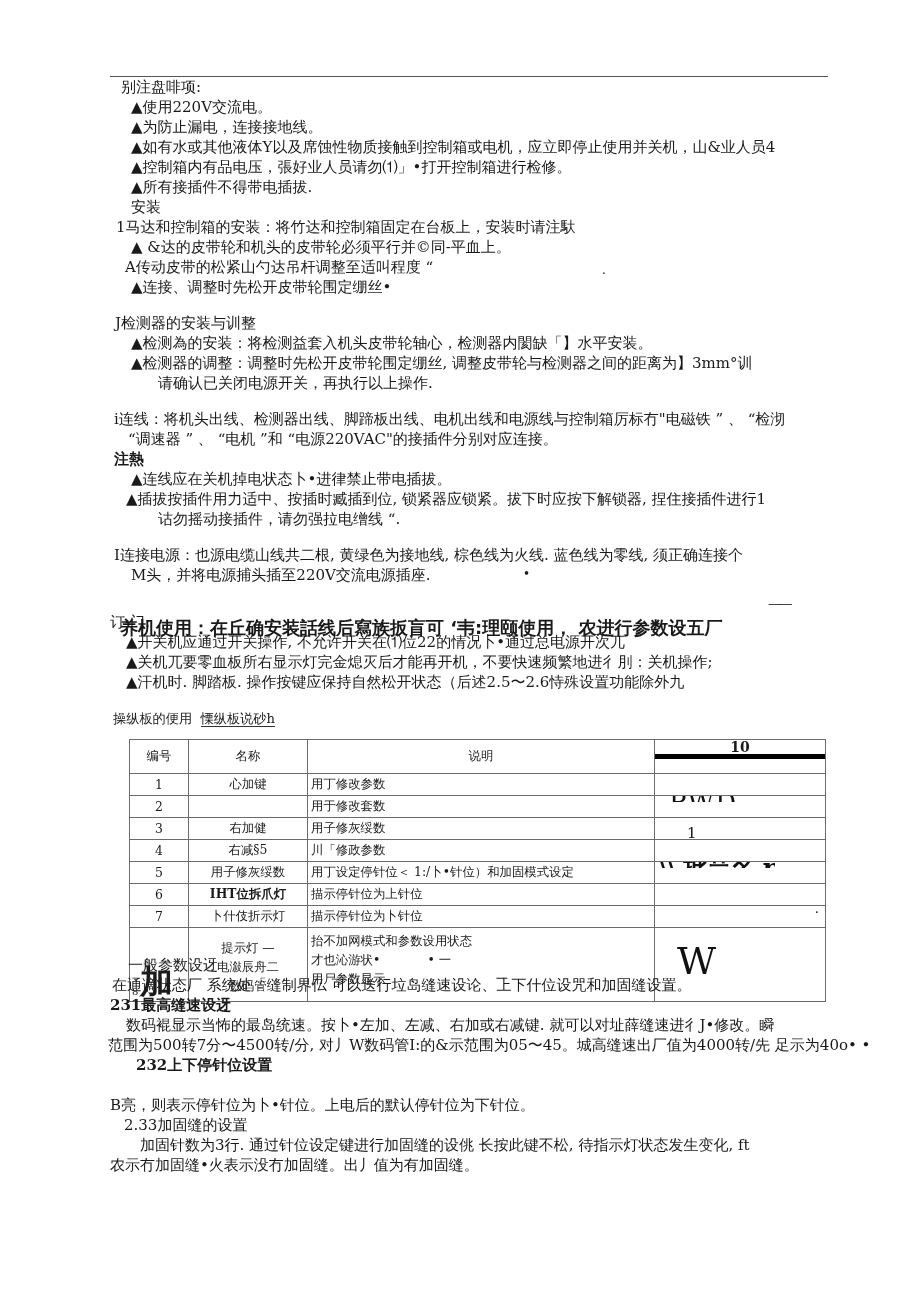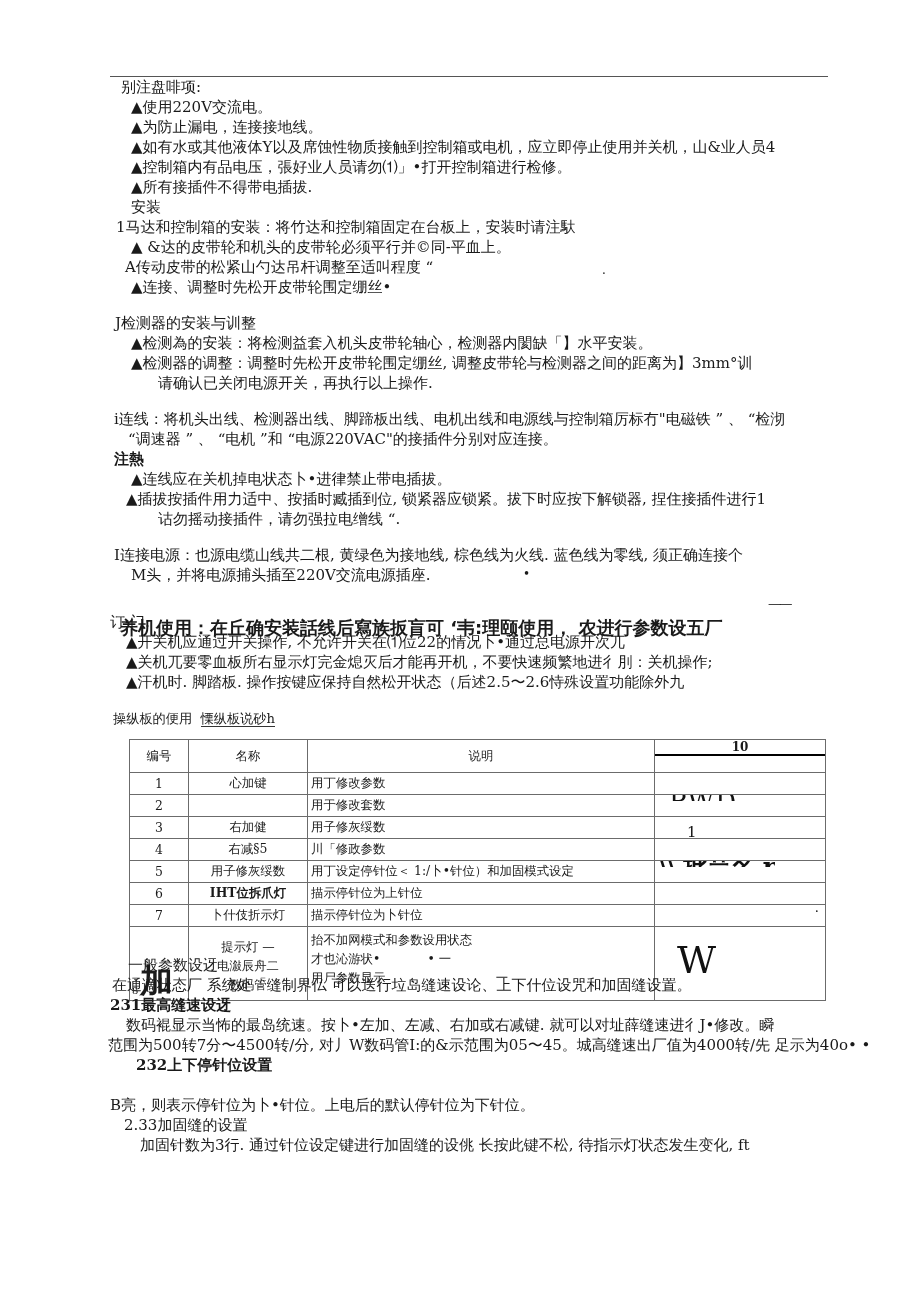--- a/index.html
+++ b/index.html
@@ -44,22 +44,22 @@
   }
   .c-no{width:52px;text-align:center;}
   .c-name{width:112px;text-align:center;}
   .c-desc{width:340px;text-align:left;padding-left:6px;}
   .c-extra{width:164px;text-align:center;padding:0;position:relative;}
   .hdr td{text-align:center;height:30px;}
 
   .hdr .c-extra{padding:0;vertical-align:top;}
   .hdr-extra-inner{
     display:block;width:100%;height:14px;line-height:14px;
-    font-size:12px;font-weight:bold;text-align:center;
-    border-bottom:2px solid #000000;
+    font-size:14px;font-weight:bold;text-align:center;
+    border-bottom:5px solid #000000;
   }
   .hdr-extra-blank{display:block;height:14px;}
 
   .row8 td{height:62px;vertical-align:top;}
   .row8 .c-no{position:relative;vertical-align:bottom;text-align:left;}
   .big-jia{
     font-size:33px;font-weight:bold;line-height:33px;
     position:absolute;left:10px;bottom:3px;
     font-family:"DejaVu Sans","Liberation Sans",sans-serif;
   }
@@ -256,14 +256,15 @@
 
   <div class="txt b" style="left:110px;top:998px;">231最高缝速设迓</div>
   <div class="txt" style="left:126px;top:1018px;">数码裩显示当怖的最岛统速。按卜•左加、左减、右加或右减键. 就可以对址薛缝速进彳J•修改。瞬</div>
   <div class="txt" style="left:108px;top:1038px;">范围为500转7分〜4500转/分, 对丿W数码管I:的&amp;示范围为05〜45。城高缝速出厂值为4000转/先 足示为40o• •</div>
 
   <div class="txt b" style="left:136px;top:1058px;">232上下停针位设置</div>
   <div class="txt" style="left:110px;top:1098px;">B亮，则表示停针位为卜•针位。上电后的默认停针位为下针位。</div>
 
   <div class="txt" style="left:124px;top:1118px;">2.33加固缝的设置</div>
   <div class="txt" style="left:140px;top:1138px;">加固针数为3行. 通过针位设定键进行加固缝的设佻 长按此键不松, 待指示灯状态发生变化, ft</div>
+  <div class="txt" style="left:110px;top:1158px;">农示冇加固缝•火表示没冇加固缝。出丿值为有加固缝。</div>
 
 </div>
 
 </body></html>

